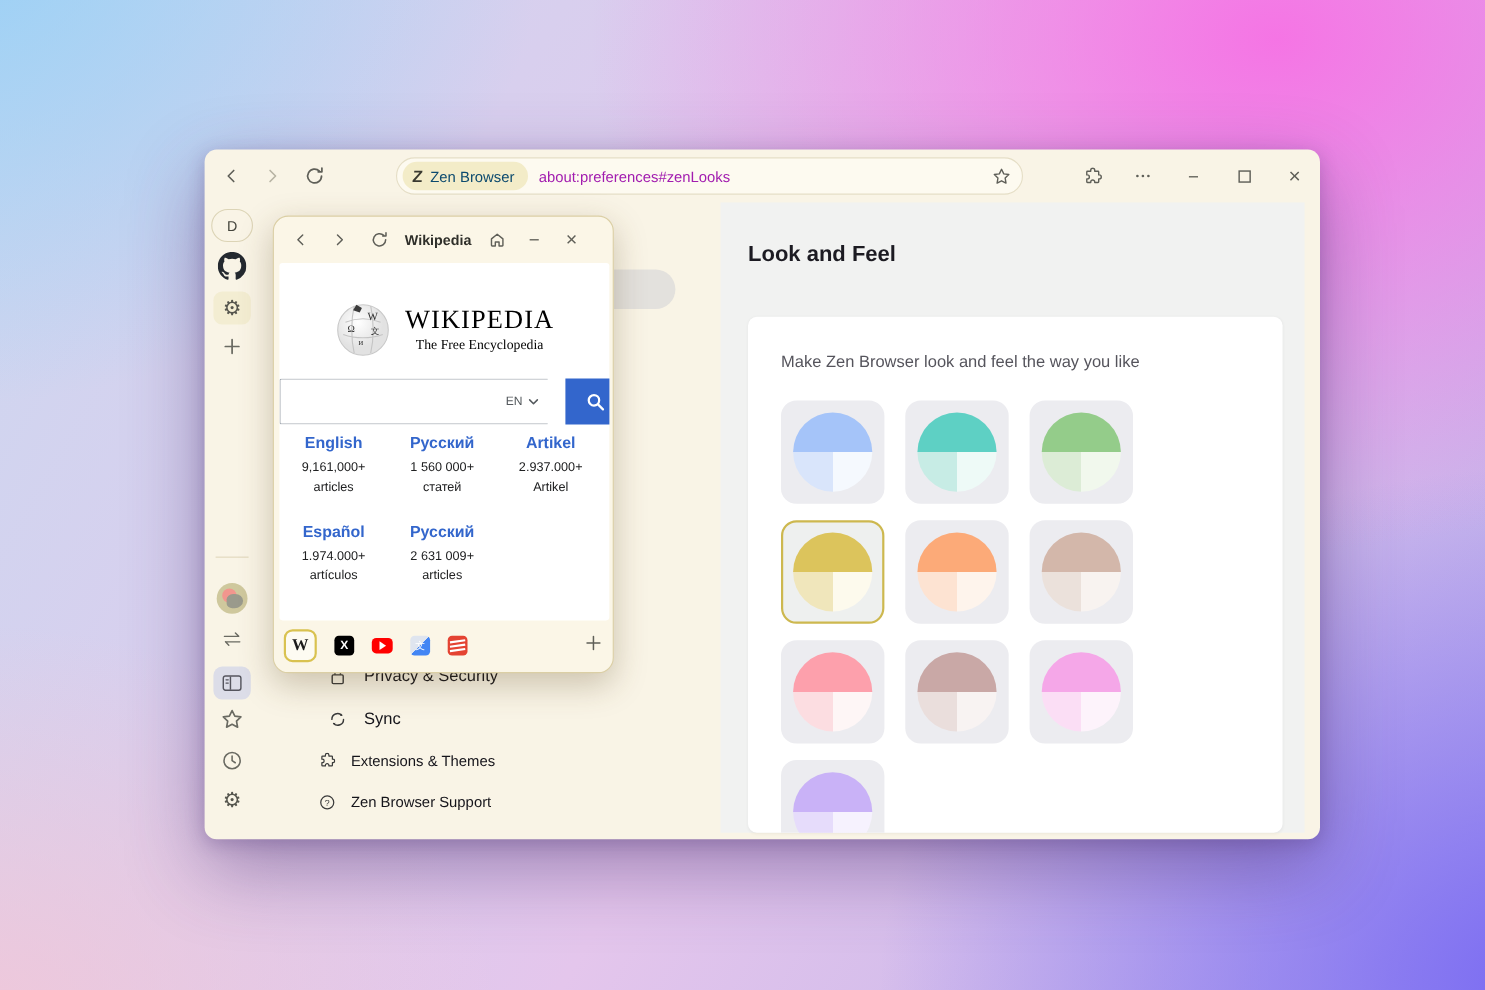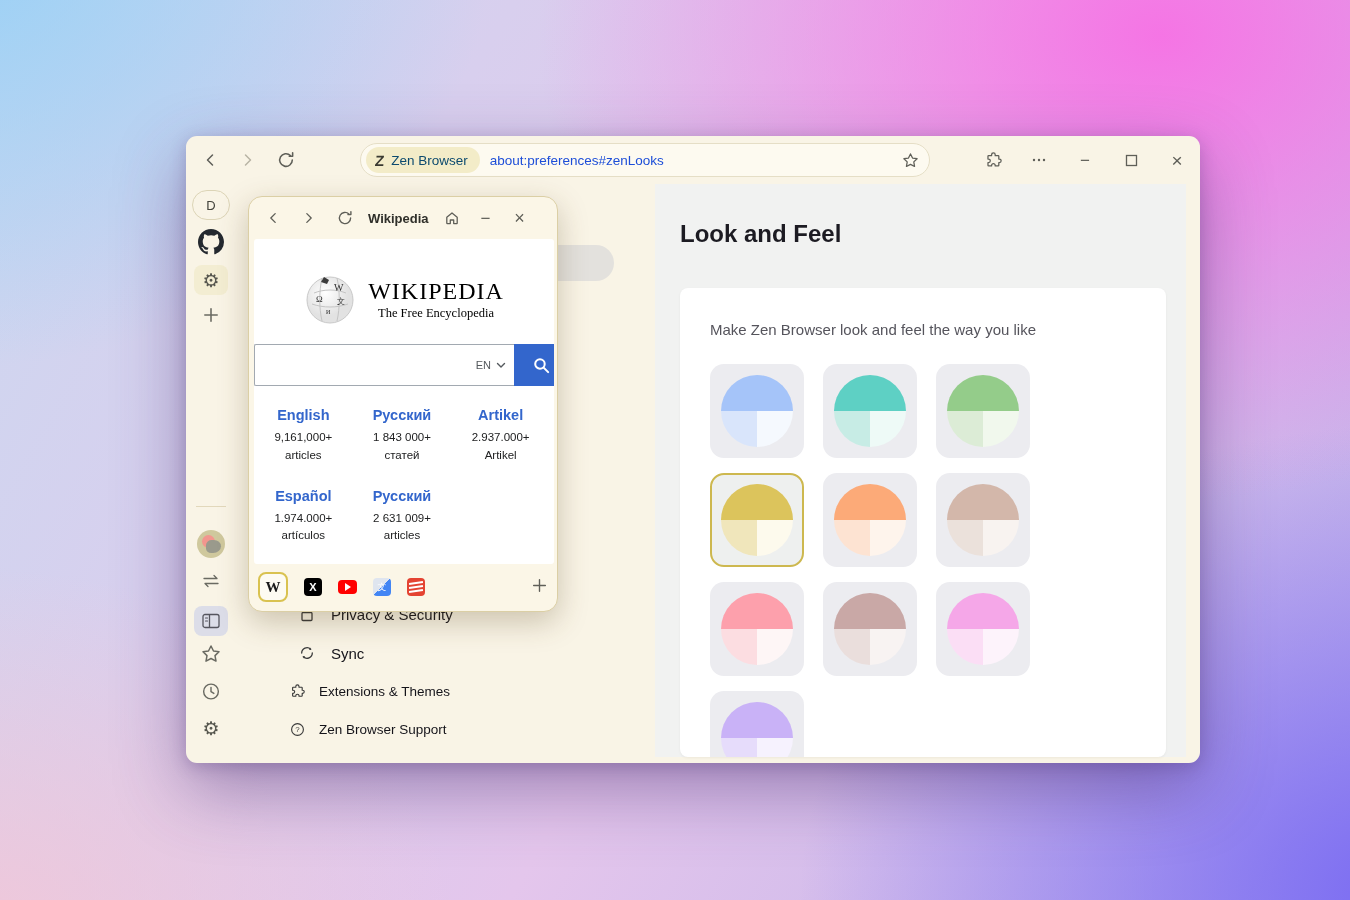--- a/index.html
+++ b/index.html
@@ -25,80 +25,80 @@
   .tb-btn svg { display:block; }
   .urlbar {
     position:absolute; left:174px; top:7px; width:570px; height:34px;
     background:#fdfaf0; border:1px solid #e5dec6; border-radius:17px;
     display:flex; align-items:center; padding:0 10px 0 5px;
   }
   .site-chip { display:flex; align-items:center; gap:7px; background:#f3ecc8; border-radius:13px;
                height:26px; padding:0 12px 0 9px; }
   .zen-z { font-weight:900; font-size:15px; color:#3a3a30; transform:skewX(-6deg); line-height:1; }
   .chip-label { font-size:13.5px; color:#0c4a6e; }
-  .url-text { font-size:13.5px; color:#1d4ed8; margin-left:10px; flex:1; }
+  .url-text { font-size:13.5px; color:#a21caf; margin-left:10px; flex:1; }
   .right-cluster { position:absolute; right:8px; top:9px; display:flex; gap:16px; }
   .right-cluster .tb-btn { position:static; }
   .glyph { font-size:17px; line-height:1; }
   
   .rail { position:absolute; left:0; top:48px; bottom:0; width:50px; }
   .rail-item { position:absolute; left:50%; transform:translateX(-50%); display:flex;
                align-items:center; justify-content:center; color:#5b5b52; }
   .profile-pill { width:38px; height:30px; border:1px solid #dcd4b6; border-radius:15px;
                   font-size:13px; color:#44443c; background:transparent; }
   .tile-active { width:34px; height:30px; border-radius:8px; }
   .gear-glyph { font-size:19px; color:#56564e; line-height:1; }
   .divider { width:30px; height:1px; background:#e2d8bb; }
   .avatar-circ { width:28px; height:28px; border-radius:50%; background:#cfc89d; position:relative; overflow:hidden; }
   .avatar-circ .blob1 { position:absolute; left:5px; top:5px; width:13px; height:13px; border-radius:50%; background:#f2968e; }
   .avatar-circ .blob2 { position:absolute; left:9px; top:10px; width:15px; height:13px; border-radius:45% 55% 60% 40%; background:#9a9a8c; }
   
   .content { position:absolute; left:50px; top:48px; right:0; bottom:0; }
   
   .settings-panel { position:absolute; left:419px; top:0; width:531px; height:573px; background:#f1f2f1; }
-  .page-title { position:absolute; left:25px; top:36px; font-size:24px; font-weight:600; color:#1c1b22; }
+  .page-title { position:absolute; left:25px; top:36px; font-size:20px; font-weight:600; color:#1c1b22; }
   .card { position:absolute; left:25px; top:104px; width:486px; height:469px; background:#ffffff;
           border-radius:8px; padding:24px 30px; overflow:hidden; box-shadow:0 1px 3px rgba(0,0,0,.05); }
   .card-heading { font-size:15px; font-weight:700; color:#15141a; }
   .card-sub { font-size:15px; color:#55545c; margin-top:9px; }
   .swatch-grid { margin-top:26px; display:grid; grid-template-columns:repeat(3,94px); gap:15px 19px; }
   .swatch { width:94px; height:94px; border-radius:14px; background:#ececf0; display:flex;
             align-items:center; justify-content:center; cursor:pointer; }
   .swatch.selected { border:2px solid #cdb84f; background:#eef0ef; }
   .pie { width:72px; height:72px; border-radius:50%; }
   
   .search-pill { position:absolute; left:322px; top:61px; width:56px; height:36px; background:#e3e1dd;
                  border-radius:0 18px 18px 0; }
   
-  .menu-row { position:absolute; display:flex; align-items:flex-start; color:#15141a; }
+  .menu-row { position:absolute; display:flex; align-items:center; color:#15141a; }
   .menu-row .mi { display:flex; width:18px; justify-content:center; color:#3a3a3a; }
   .menu-main { font-size:15px; }
   .menu-small { font-size:13.5px; }
   
   .mini { position:absolute; left:12px; top:12px; width:310px; height:416px; background:#fbf6e7;
           border:1px solid #dbcfa5; border-radius:14px; z-index:5;
           box-shadow:0 10px 30px rgba(90,70,30,.28); }
   .mini-toolbar { position:absolute; left:0; top:0; right:0; height:42px; display:flex;
                   align-items:center; padding:0 11px; color:#5f5f58; }
   .mini-btn { width:26px; height:26px; display:flex; align-items:center; justify-content:center; }
   .mini-title { font-size:13px; font-weight:700; color:#2f2f2a; margin:0 10px; }
   .wiki { position:absolute; left:5px; top:42px; width:300px; height:325px; background:#ffffff;
           border-radius:3px; overflow:hidden; }
   .wiki-logo-row { position:absolute; left:0; right:0; top:34px; display:flex; justify-content:center;
                    align-items:center; gap:12px; }
   .wordmark { font-family:"Liberation Serif", serif; font-size:24px; letter-spacing:1px; color:#000; }
   .tagline { font-family:"Liberation Serif", serif; font-size:12.5px; color:#000; margin-top:1px; text-align:center; }
-  .wiki-search { position:absolute; left:0; top:105px; width:315px; height:42px; display:flex; }
+  .wiki-search { position:absolute; left:0; top:105px; width:315px; height:42px; display:flex;gap:16px; }
   .wiki-input { flex:1; position:relative; border:1px solid #a2a9b1; border-right:none; background:#fff;
                 border-radius:2px 0 0 2px; }
   .lang-sel { position:absolute; right:8px; top:50%; transform:translateY(-50%); display:flex;
               align-items:center; gap:5px; font-size:11px; color:#54595d; }
   .wiki-go { width:55px; background:#3366cc; border:none; border-radius:0 2px 2px 0; display:flex;
              align-items:center; justify-content:center; cursor:pointer; }
-  .lang-grid { position:absolute; left:0; right:4px; top:168px; display:grid;
+  .lang-grid { position:absolute; left:0; right:4px; top:156px; display:grid;
                grid-template-columns:1fr 1fr 1fr; row-gap:23px; text-align:center; }
   .lang-name { font-size:14.5px; font-weight:700; color:#3366cc; text-decoration:none; display:block; }
   .lang-count { font-size:11.5px; color:#202122; margin-top:6px; line-height:1.55; }
   .tabstrip { position:absolute; left:0; right:0; bottom:0; height:48px; display:flex;
               align-items:center; padding:0 9px; gap:16px; }
   .fav-tile { width:30px; height:30px; border-radius:8px; background:#fdfbf2; border:2px solid #d9c250;
               display:flex; align-items:center; justify-content:center; }
   .fav-w { font-family:"Liberation Serif", serif; font-size:15px; font-weight:700; color:#1b1b1b; }
   .fav-x { width:18px; height:18px; border-radius:4px; background:#000; color:#fff; display:flex;
            align-items:center; justify-content:center; font-size:11px; font-weight:700; }
@@ -381,21 +381,21 @@
             <div>
               <a class="lang-name" href="#">English</a>
               <div class="lang-count">
                 <div>9,161,000+</div>
                 <div>articles</div>
               </div>
             </div>
             <div>
               <a class="lang-name" href="#">Русский</a>
               <div class="lang-count">
-                <div>1 843 000+</div>
+                <div>1 560 000+</div>
                 <div>статей</div>
               </div>
             </div>
             <div>
               <a class="lang-name" href="#">Artikel</a>
               <div class="lang-count">
                 <div>2.937.000+</div>
                 <div>Artikel</div>
               </div>
             </div>

